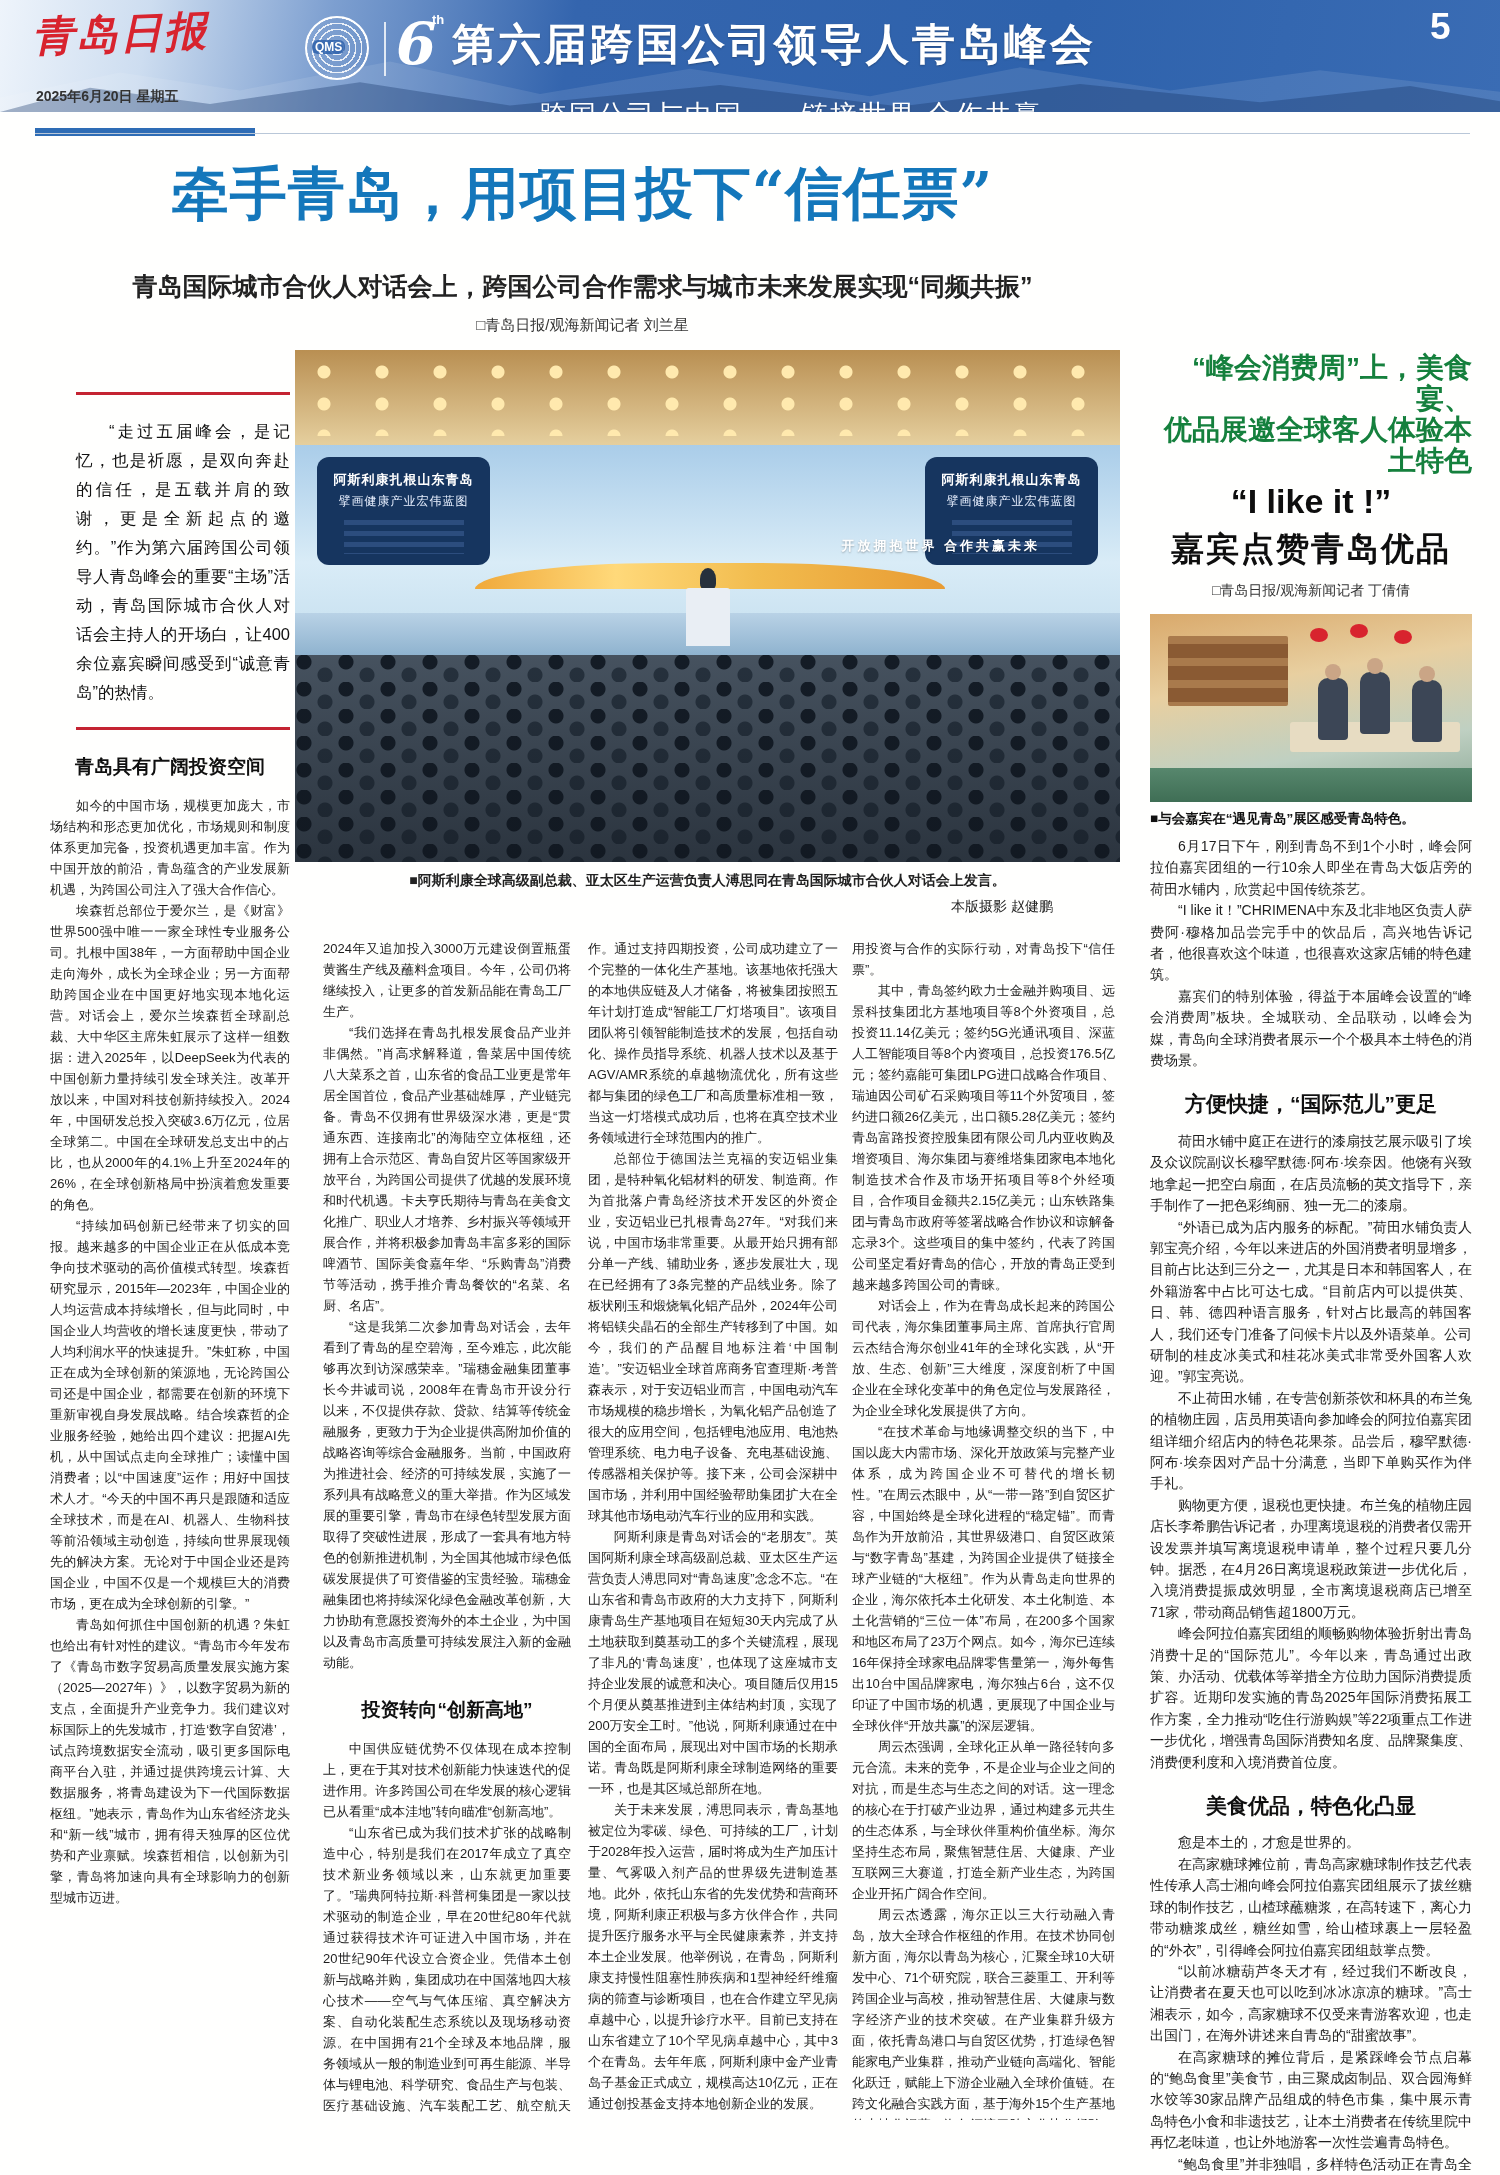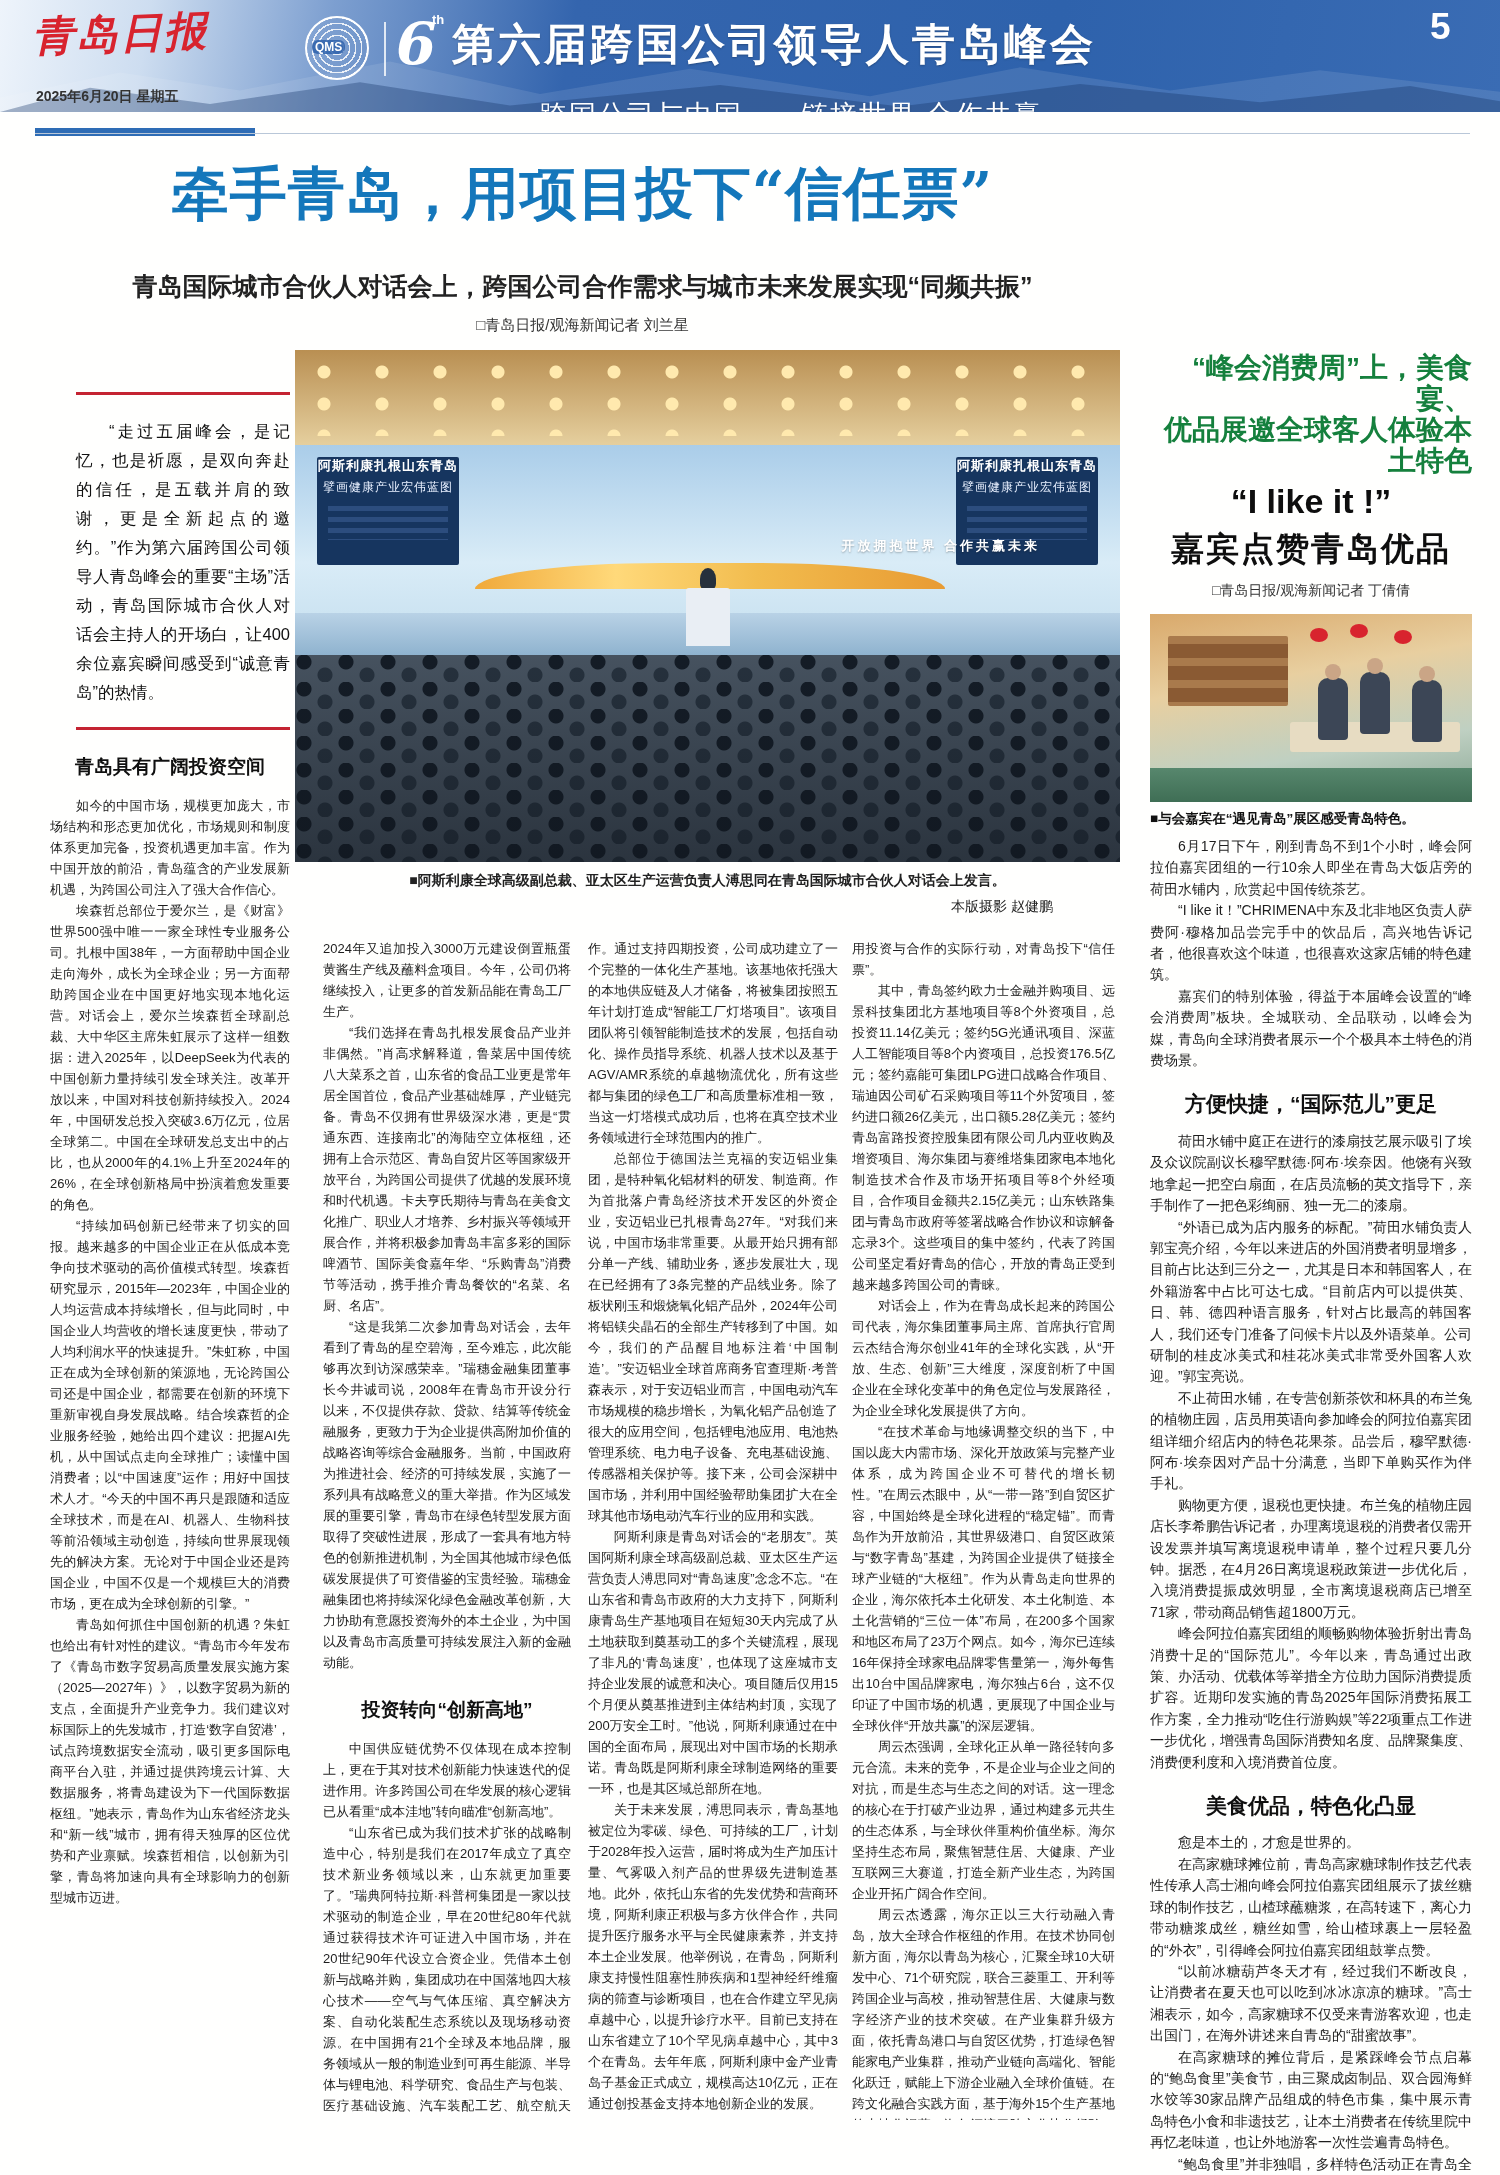--- a/index.html
+++ b/index.html
@@ -38,22 +38,22 @@
       font-size:25px;font-weight:600;color:#222;}
   #main-byline{position:absolute;left:35px;top:316px;width:1095px;text-align:center;font-size:15px;color:#333;}
   
   #photo-main{position:absolute;left:295px;top:350px;width:825px;height:512px;overflow:hidden;background:#9fc6e8;}
   .ph-ceiling{position:absolute;left:0;top:0;width:100%;height:95px;
       background:linear-gradient(#b98f52,#e5cf9e);}
   .ph-lights{position:absolute;left:0;top:6px;width:100%;height:80px;
       background-image:radial-gradient(circle,#ffe9ae 0 6px,rgba(255,233,174,0) 7px);background-size:58px 32px;}
   .ph-screen{position:absolute;left:0;top:95px;width:100%;height:168px;
       background:linear-gradient(#aacde9,#d9ecf7 70%,#cde4f2);}
-  .ph-slide{position:absolute;top:12px;width:142px;height:108px;background:#16355f;border-radius:2px;
-      color:#fff;text-align:center;padding-top:0;box-sizing:border-box;}
+  .ph-slide{position:absolute;top:12px;width:173px;height:108px;background:#16355f;border-radius:12px;
+      color:#fff;text-align:center;padding-top:14px;box-sizing:border-box;}
   .ph-slide .t1{font-size:13px;font-weight:bold;letter-spacing:1px;}
   .ph-slide .t2{font-size:12px;margin-top:4px;letter-spacing:1px;color:#e8f0ff;}
   .ph-slide .bars{margin:10px auto 0;width:120px;height:34px;
       background:repeating-linear-gradient(#2c4d7e 0 5px,#16355f 5px 11px);}
   .ph-skyline{position:absolute;left:180px;top:118px;width:470px;height:26px;
       background:linear-gradient(90deg,#f0a93a,#ffd97a 30%,#f2bc4e 60%,#e89b33);border-radius:40%/100% 100% 0 0;}
   .ph-backdrop-text{position:absolute;right:80px;top:78px;font-size:13px;color:#fff;font-weight:bold;
       letter-spacing:3px;text-shadow:0 1px 2px rgba(0,0,0,.3);margin-top:14px;}
   .ph-stage{position:absolute;left:0;top:263px;width:100%;height:42px;background:linear-gradient(#b9d2e6,#8fb3cf);}
   .ph-podium{position:absolute;left:50%;top:238px;width:44px;height:58px;margin-left:-22px;background:#e9eef4;border-radius:3px 3px 0 0;}

